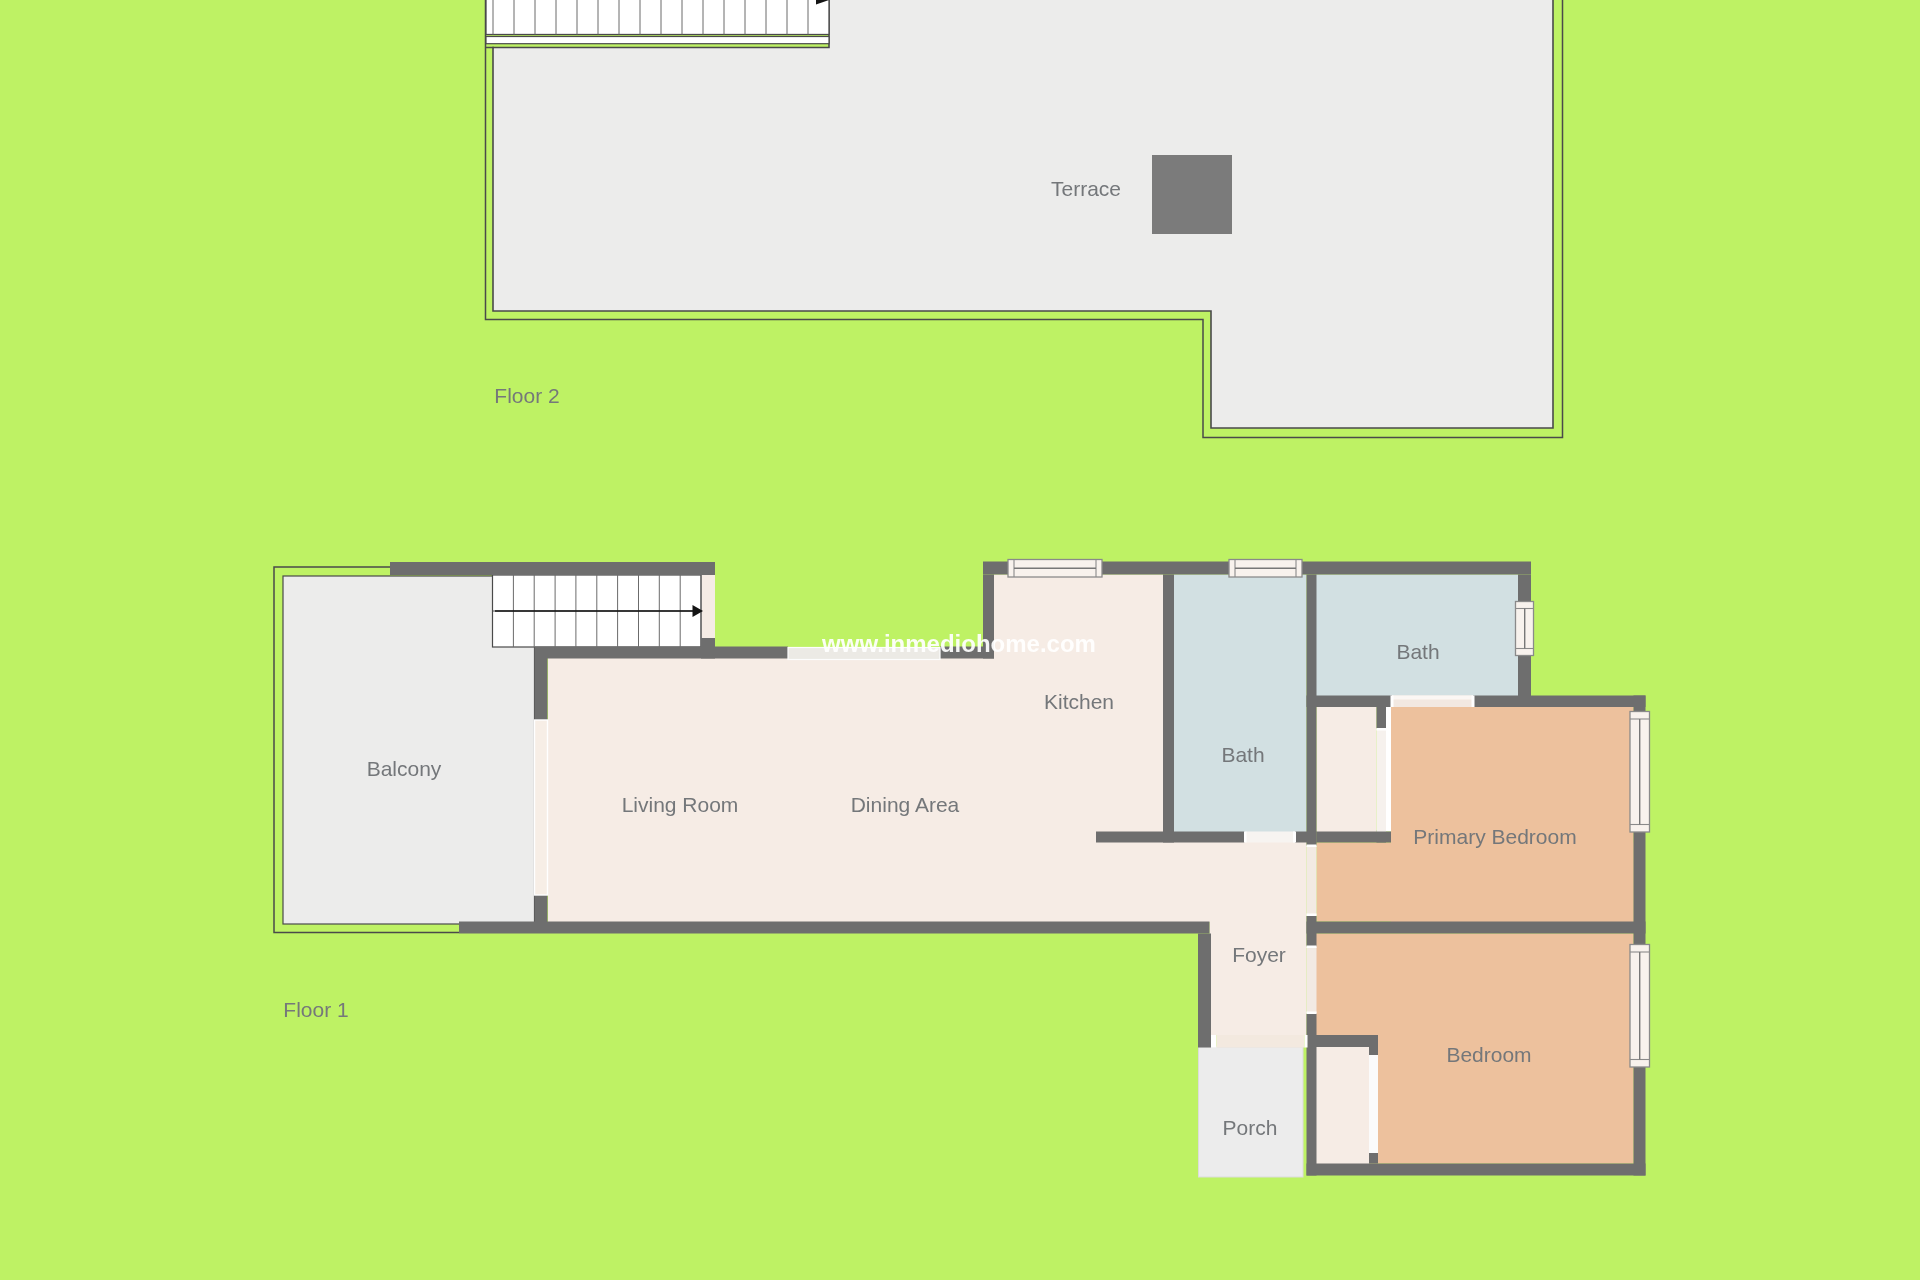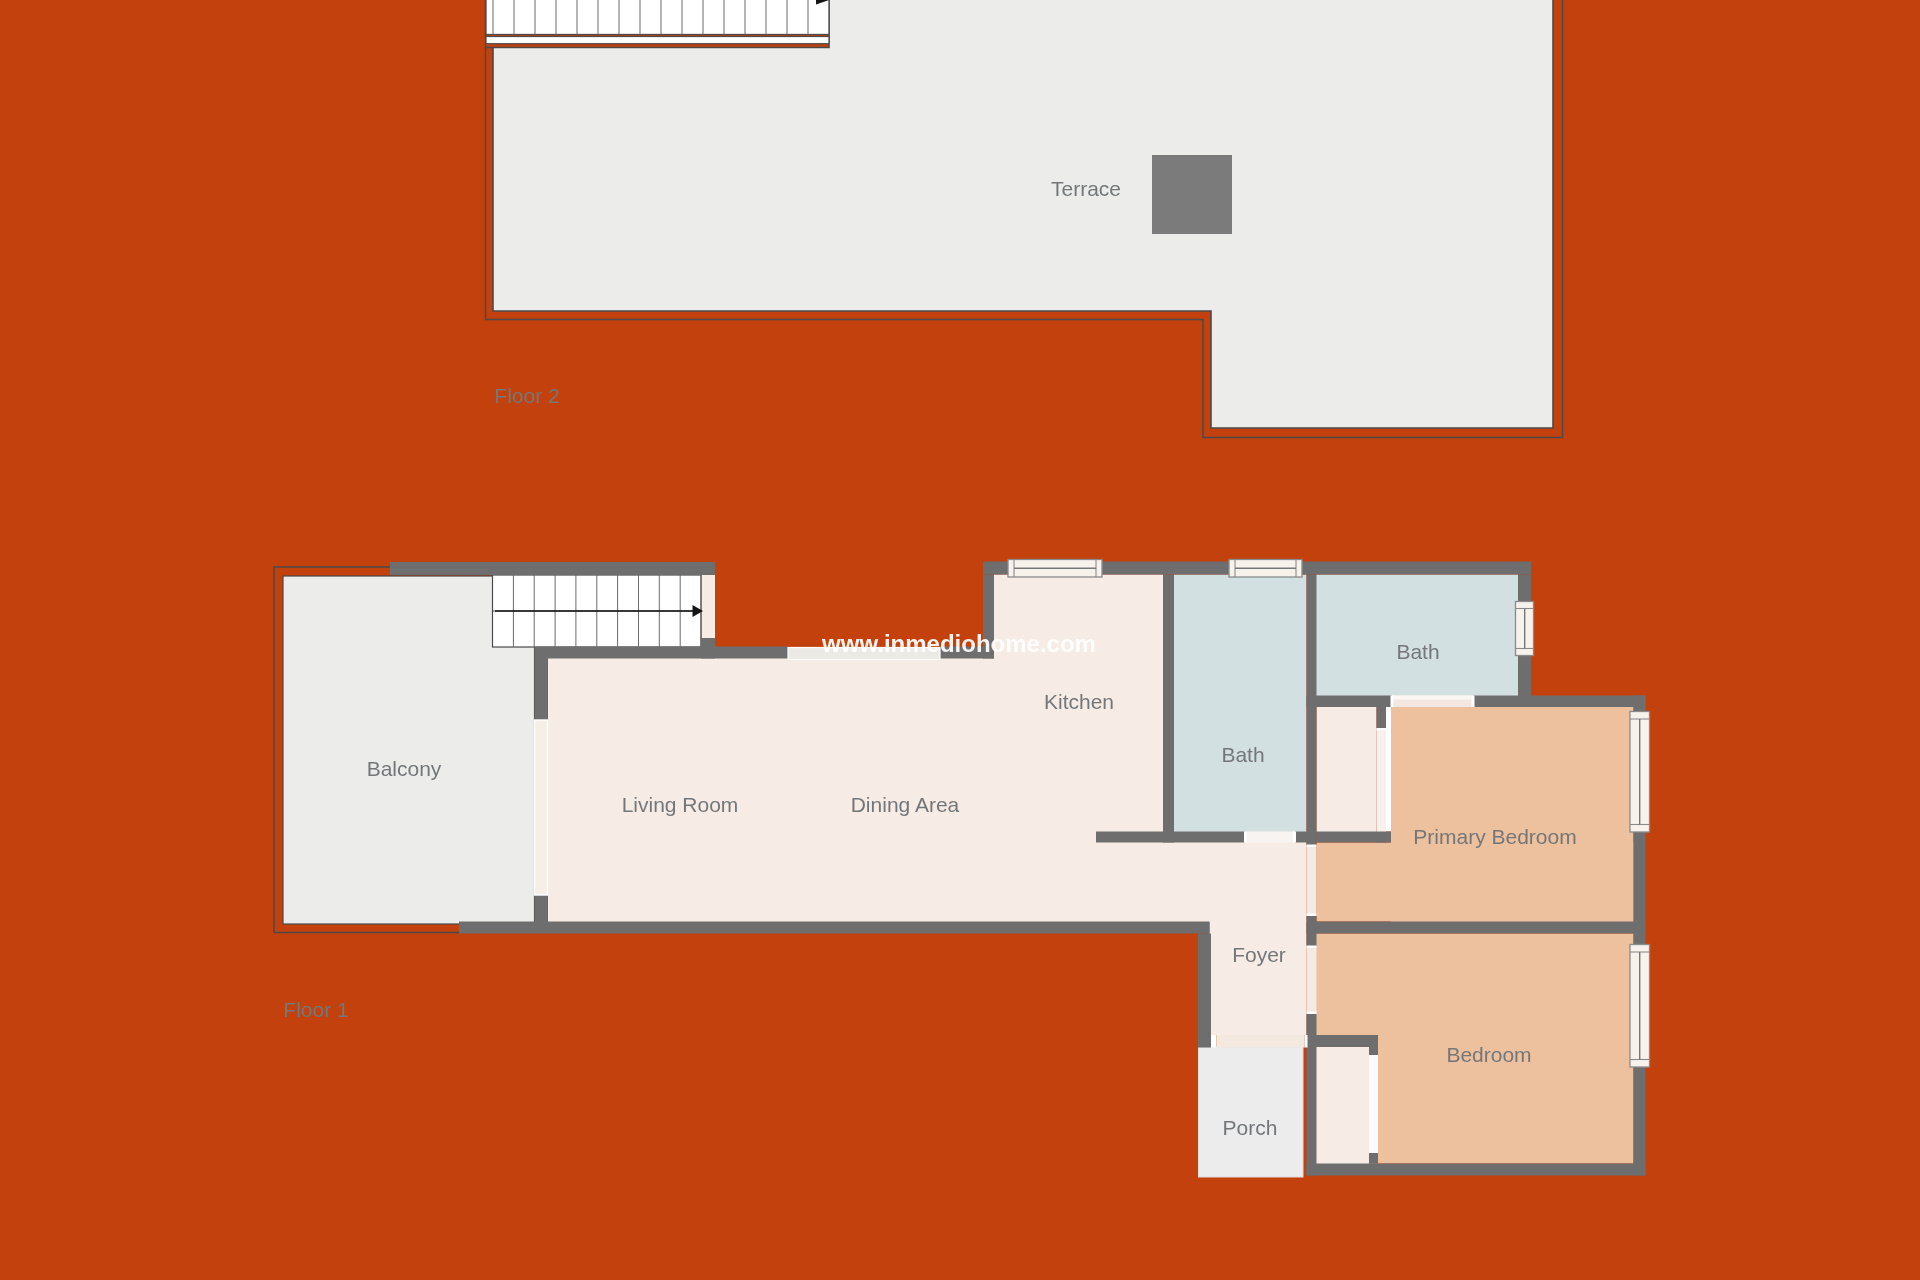--- a/index.html
+++ b/index.html
@@ -1,16 +1,16 @@
 <!DOCTYPE html>
 <html><head>
 <meta charset="utf-8">
 <style>
   html,body{margin:0;padding:0;background:#ffffff;}
-  .wrap{width:1920px;height:1280px;position:relative;overflow:hidden;background:#c2410c;}
+  .wrap{width:1920px;height:1280px;position:relative;overflow:hidden;background:#bef264;}
   text{font-family:"Liberation Sans", sans-serif;}
 </style>
 </head>
 <body>
 <div class="wrap">
 <svg width="1920" height="1280" viewBox="0 0 1920 1280" xmlns="http://www.w3.org/2000/svg">
 
   <polygon points="493,47.5 829,47.5 829,-6 1553,-6 1553,428 1211,428 1211,311 493,311" fill="#ececeb" stroke="#4a4a4a" stroke-width="1.6"></polygon>
 
   <path d="M485.5,-6 L485.5,319.5 L1203,319.5 L1203,437.5 L1562.5,437.5 L1562.5,-6" fill="none" stroke="#4a4a4a" stroke-width="1.5"></path>

